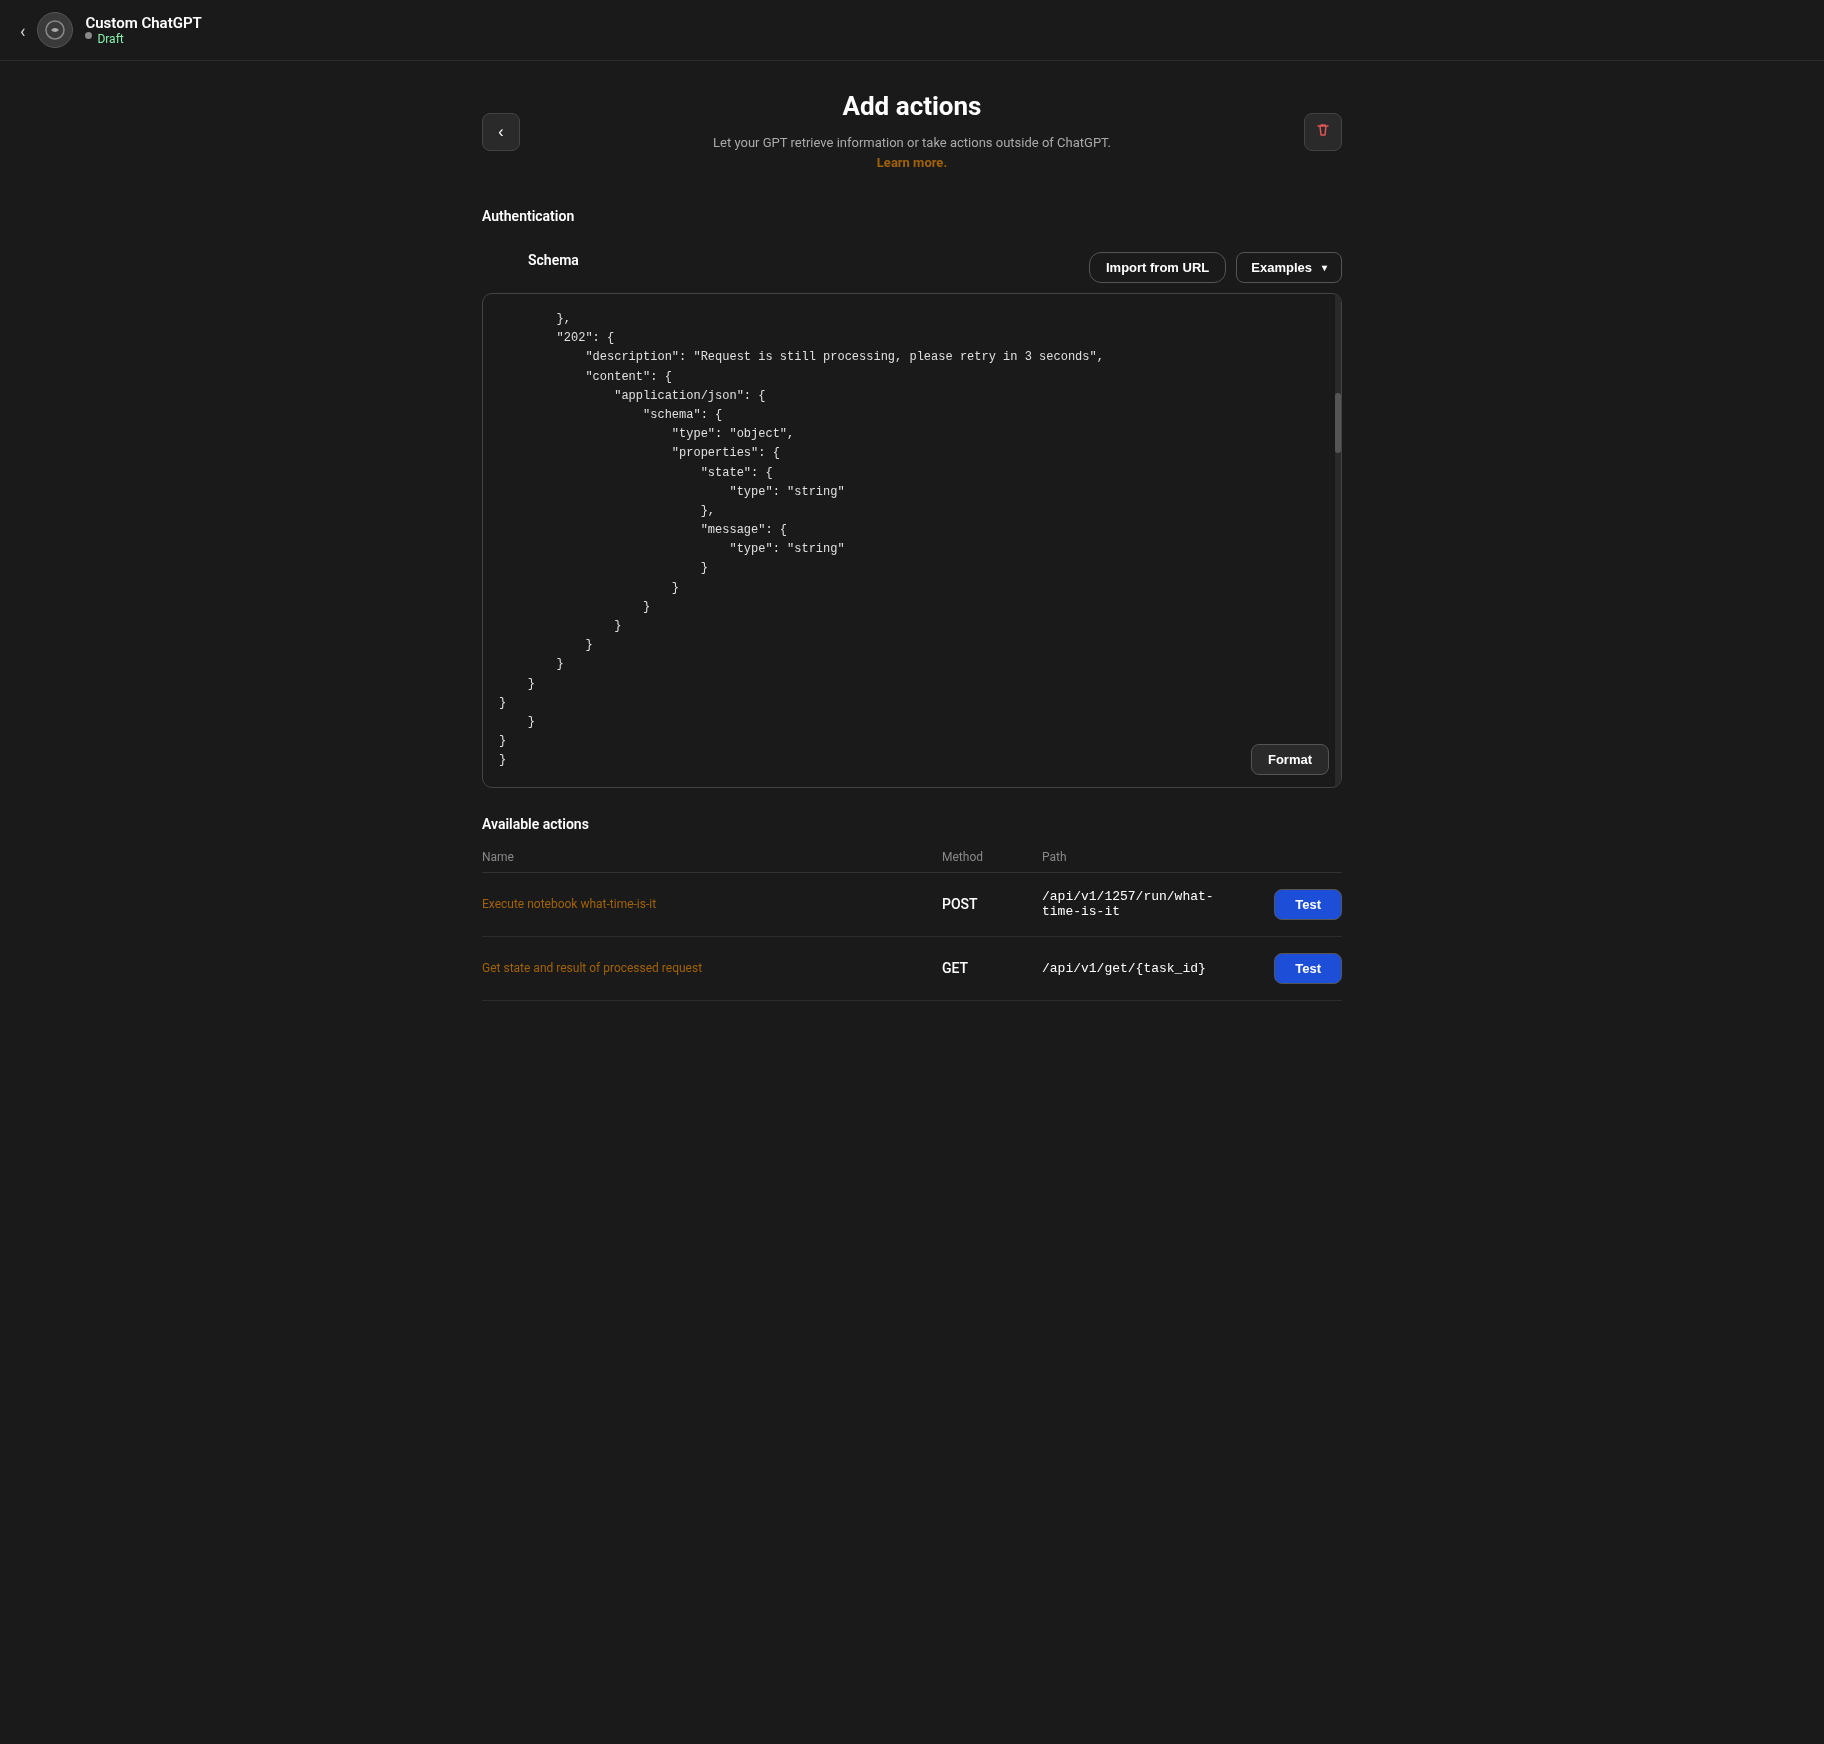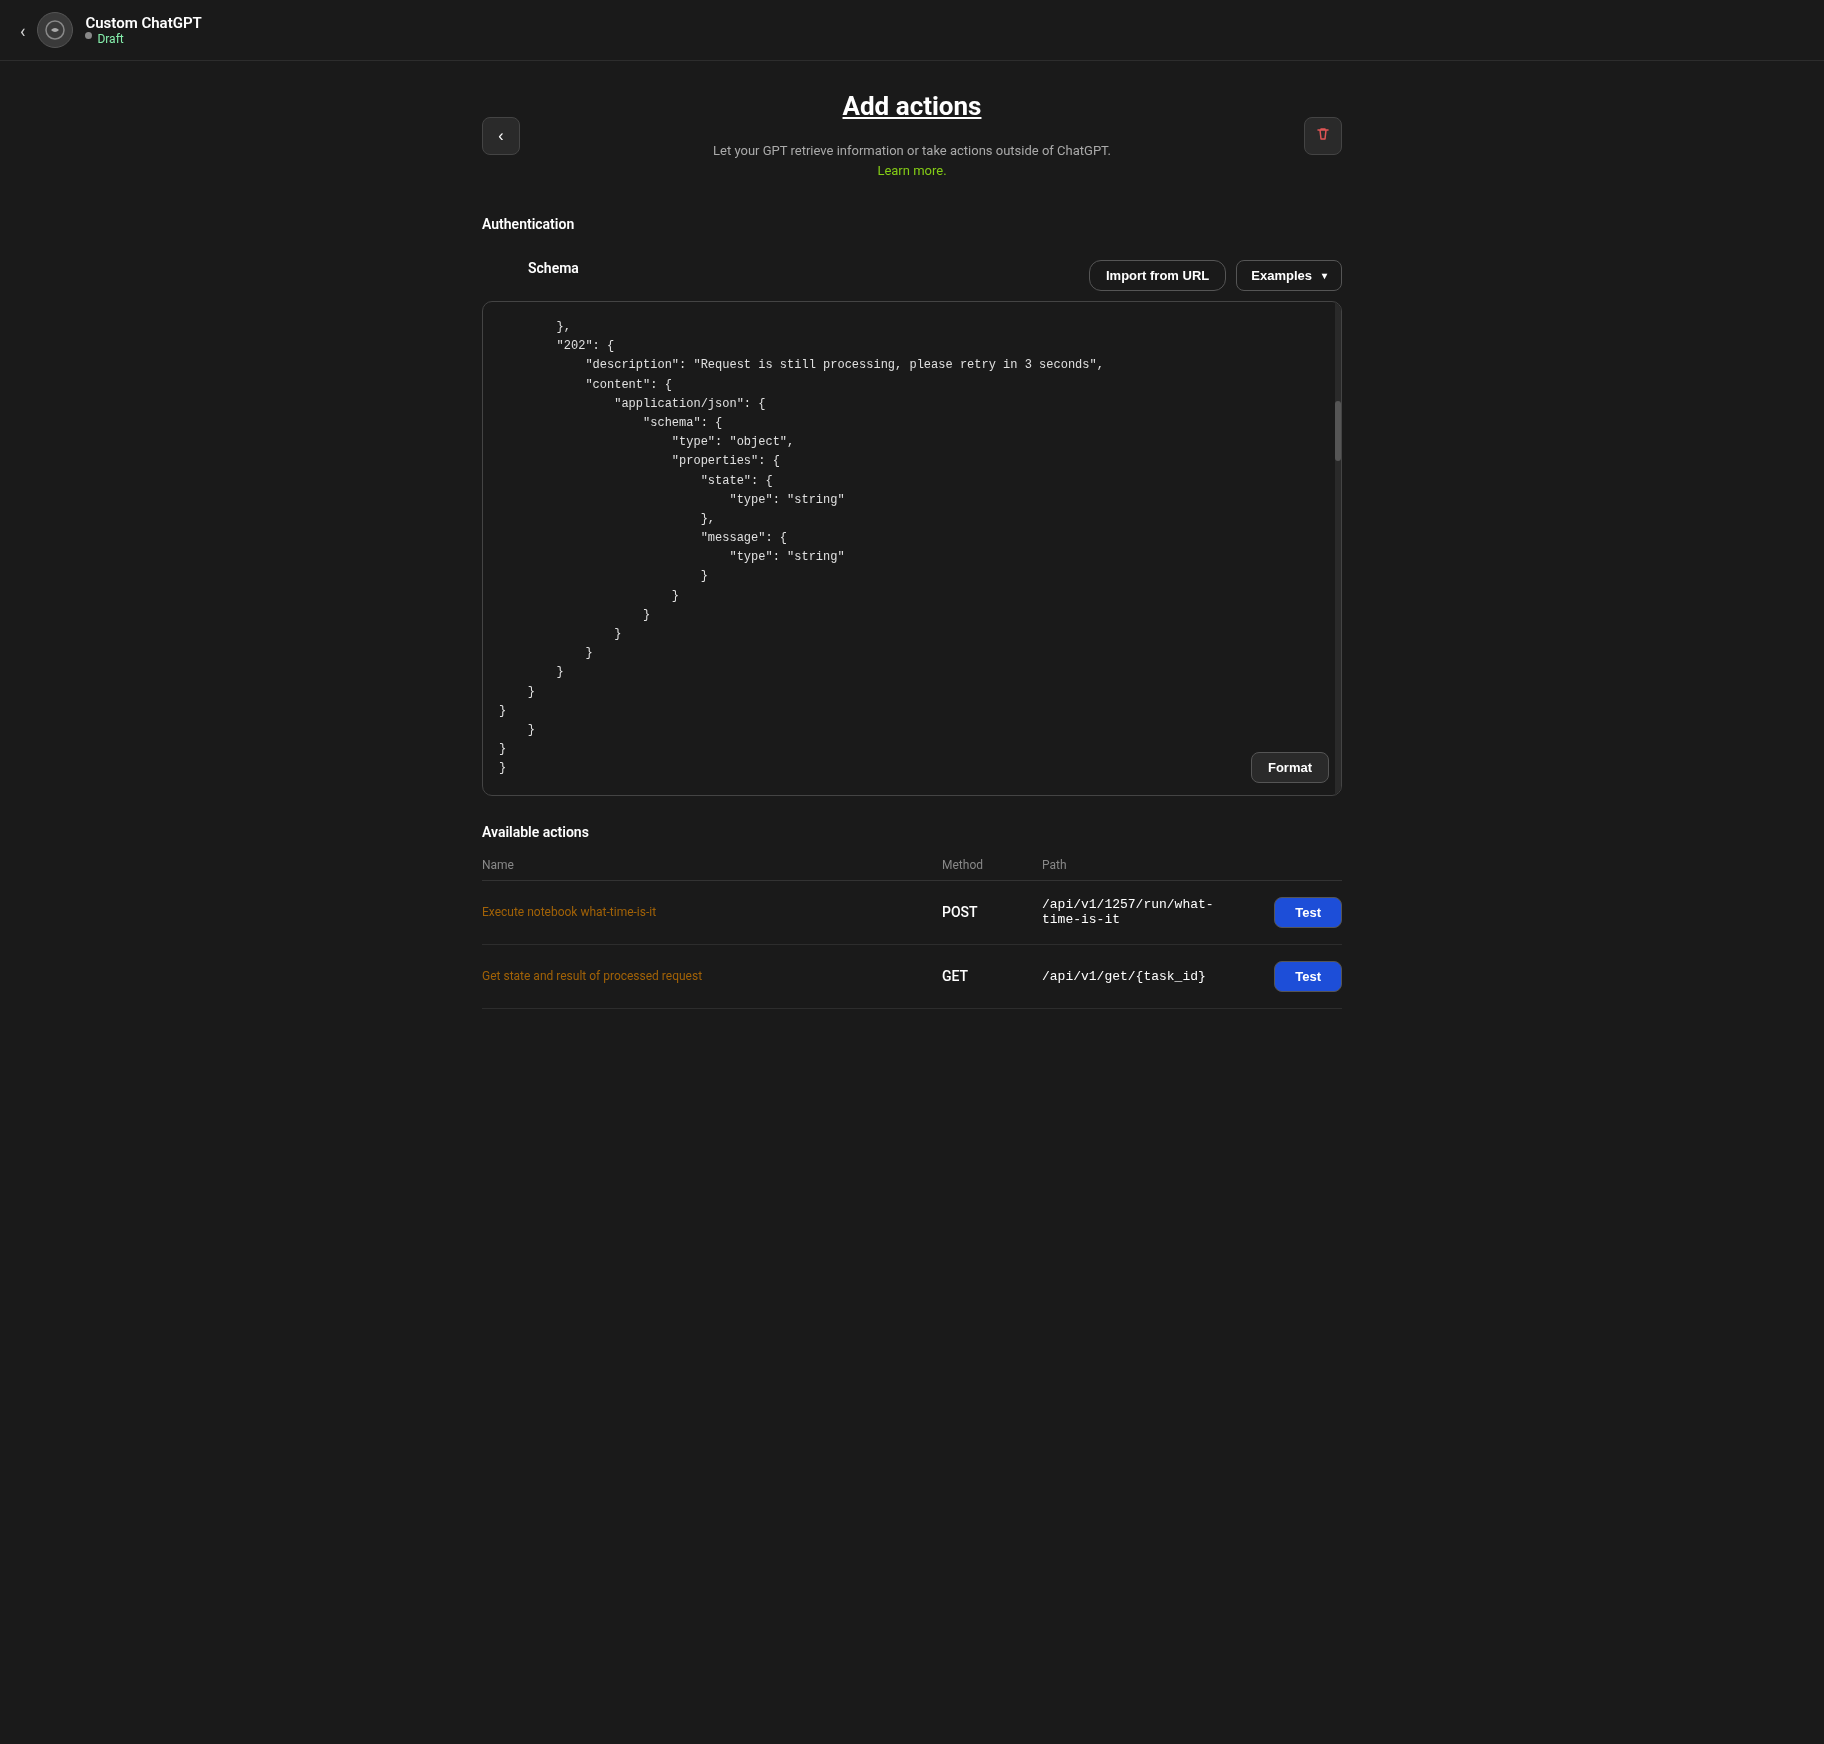--- a/index.html
+++ b/index.html
@@ -118,33 +118,32 @@
       display: flex;
       align-items: center;
       justify-content: center;
       font-size: 16px;
     }
 
     .page-title {
       font-size: 26px;
       font-weight: 700;
       color: #ffffff;
-      margin-bottom: 20px;
-      text-decoration: underline;
+      margin-bottom: 12px;
     }
 
     .page-subtitle {
       font-size: 13px;
       color: #aaa;
       line-height: 1.5;
     }
 
     .page-subtitle a {
-      color: #84cc16;
-      font-weight: 400;
+      color: #a16207;
+      font-weight: 700;
       text-decoration: none;
     }
 
     
     .section {
       margin-bottom: 28px;
     }
 
     .section-title {
       font-size: 14px;

